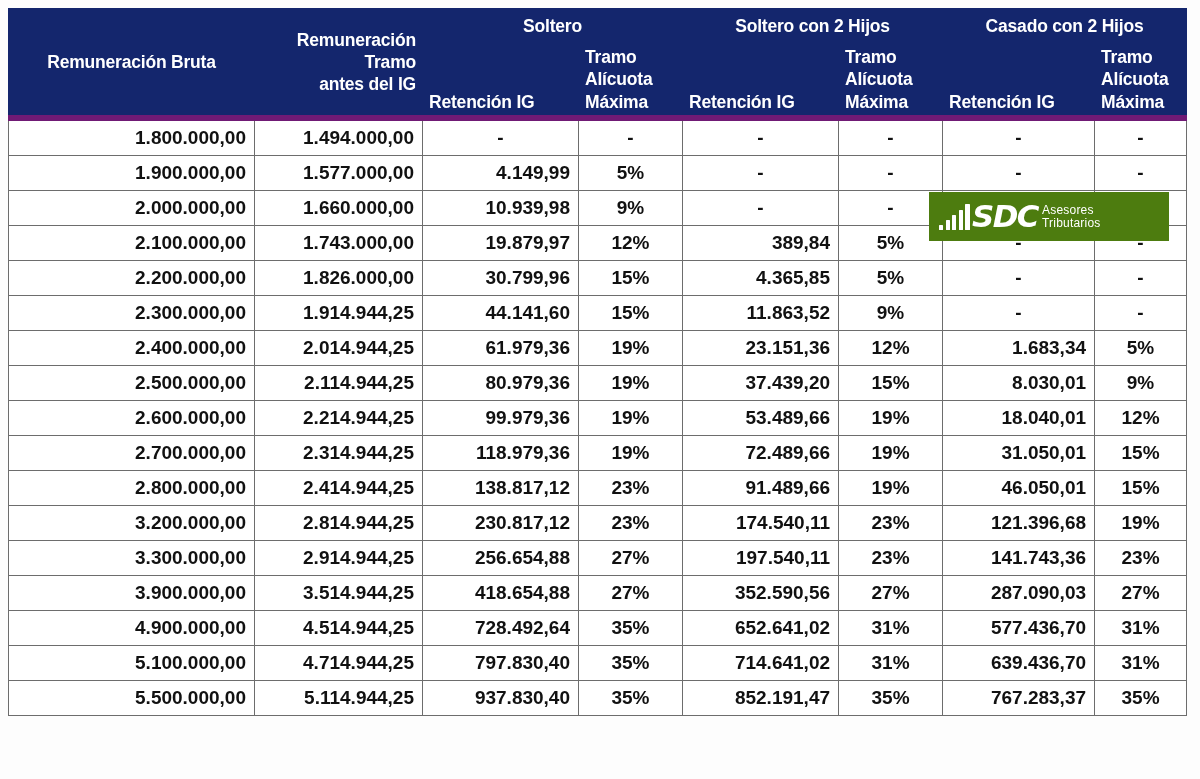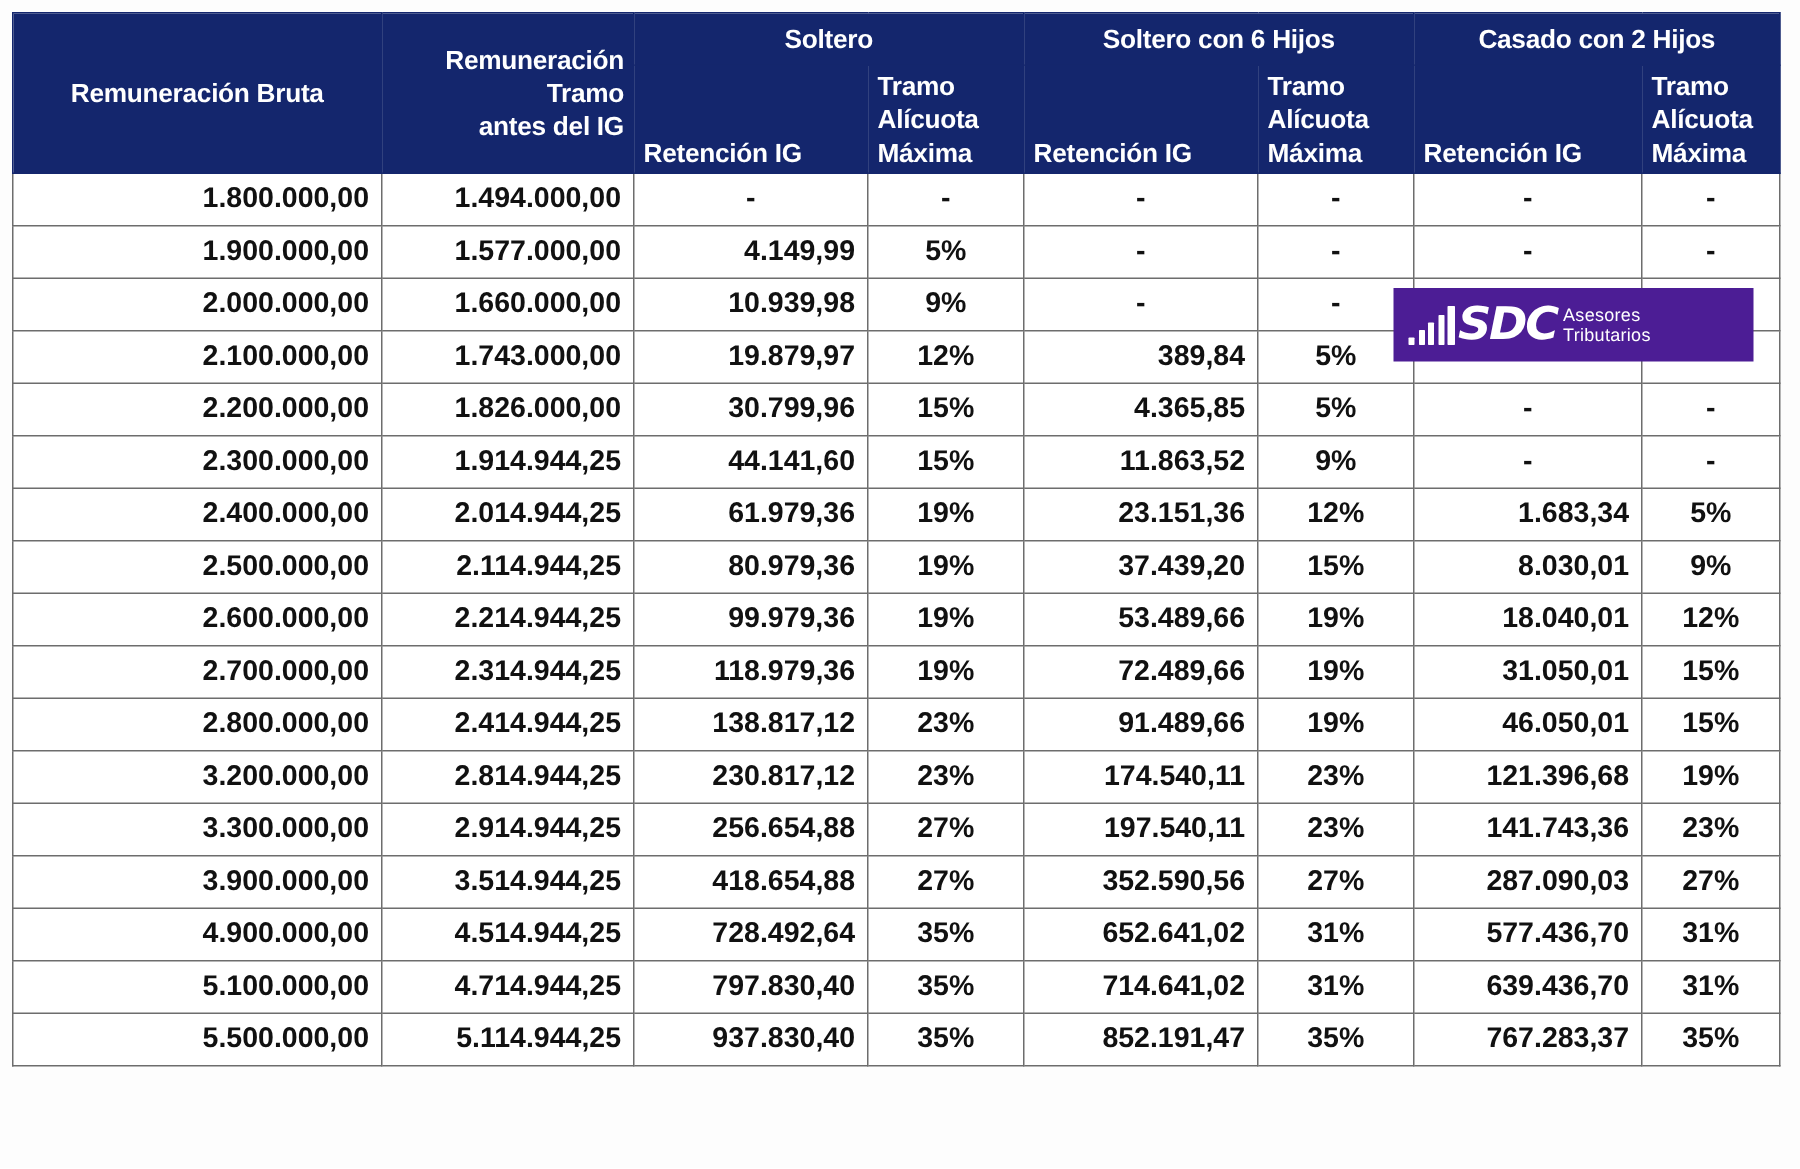--- a/index.html
+++ b/index.html
@@ -79,40 +79,40 @@
     padding: 0 8px;
     background: #ffffff;
     line-height: 1.1;
     white-space: nowrap;
     overflow: hidden;
   }
   td.num  { text-align: right; }
   td.pct  { text-align: center; }
   td.dash { text-align: center; letter-spacing: 0; }
 
-  tbody tr:first-child td { border-top: 1px solid #701a75; }
+  tbody tr:first-child td { border-top: 6px solid #701a75; }
 
   
   col.c-bruta { width: 246px; }
   col.c-neta  { width: 168px; }
   col.c-ret   { width: 156px; }
   col.c-tramo { width: 104px; }
   col.c-ret2  { width: 156px; }
   col.c-tramo2{ width: 104px; }
   col.c-ret3  { width: 152px; }
   col.c-tramo3{ width: 92px; }
 
   
   #logo {
     position: absolute;
     left: 929px;
     top: 192px;
     width: 240px;
     height: 49px;
-    background: #4c1d95;
+    background: #4d7c0f;
     display: flex;
     align-items: center;
     padding-left: 10px;
     box-sizing: border-box;
     z-index: 20;
     overflow: hidden;
   }
   #logo .bars {
     display: flex;
     align-items: flex-end;
@@ -171,21 +171,21 @@
       <tr>
         <th class="h-tall" rowspan="2">
           <span class="l">Remuneración Bruta</span>
         </th>
         <th class="h-tall-c" rowspan="2">
           <span class="l">Remuneración</span>
           <span class="l">Tramo</span>
           <span class="l">antes del IG</span>
         </th>
         <th class="h-group" colspan="2">Soltero</th>
-        <th class="h-group" colspan="2">Soltero con 6 Hijos</th>
+        <th class="h-group" colspan="2">Soltero con 2 Hijos</th>
         <th class="h-group" colspan="2">Casado con 2 Hijos</th>
       </tr>
       <tr>
         <th class="h-sub">
           <span class="l">Retención IG</span>
         </th>
         <th class="h-sub">
           <span class="l">Tramo</span>
           <span class="l">Alícuota</span>
           <span class="l">Máxima</span>

